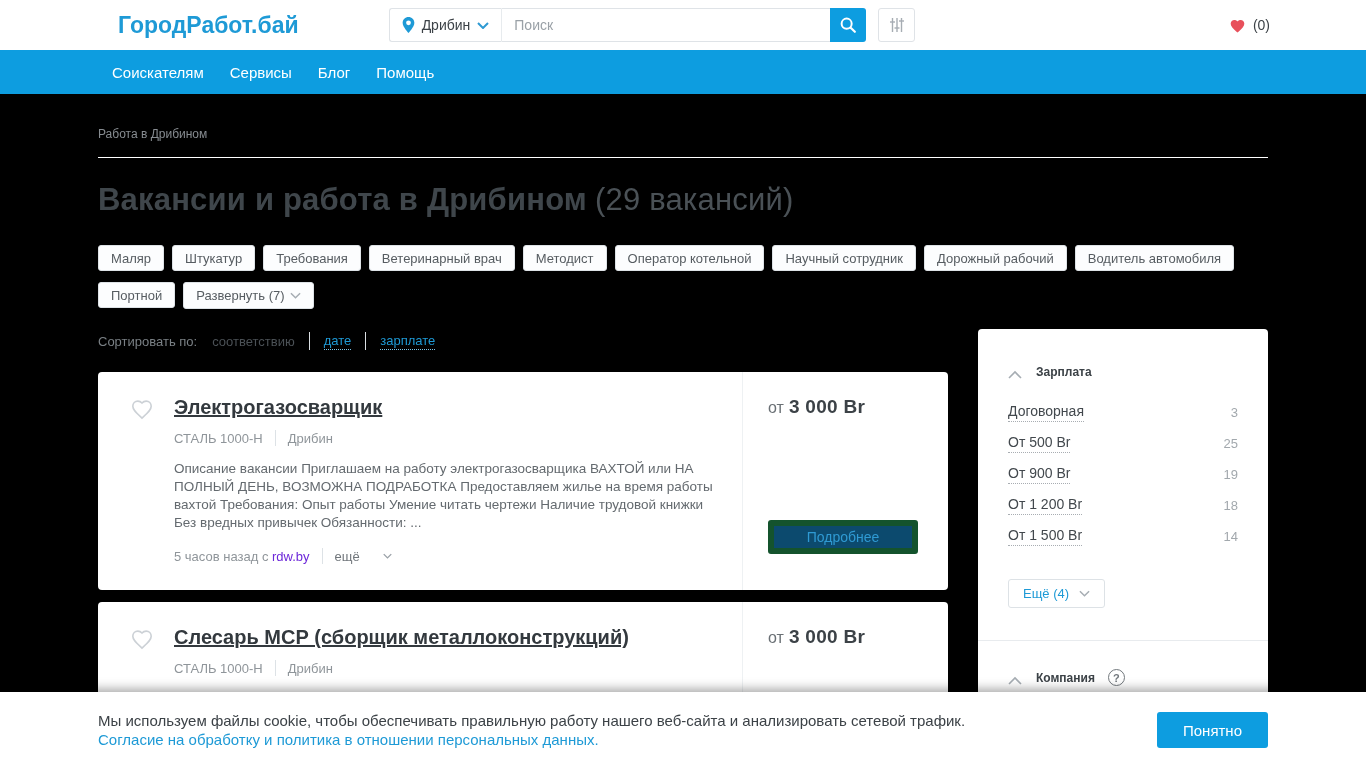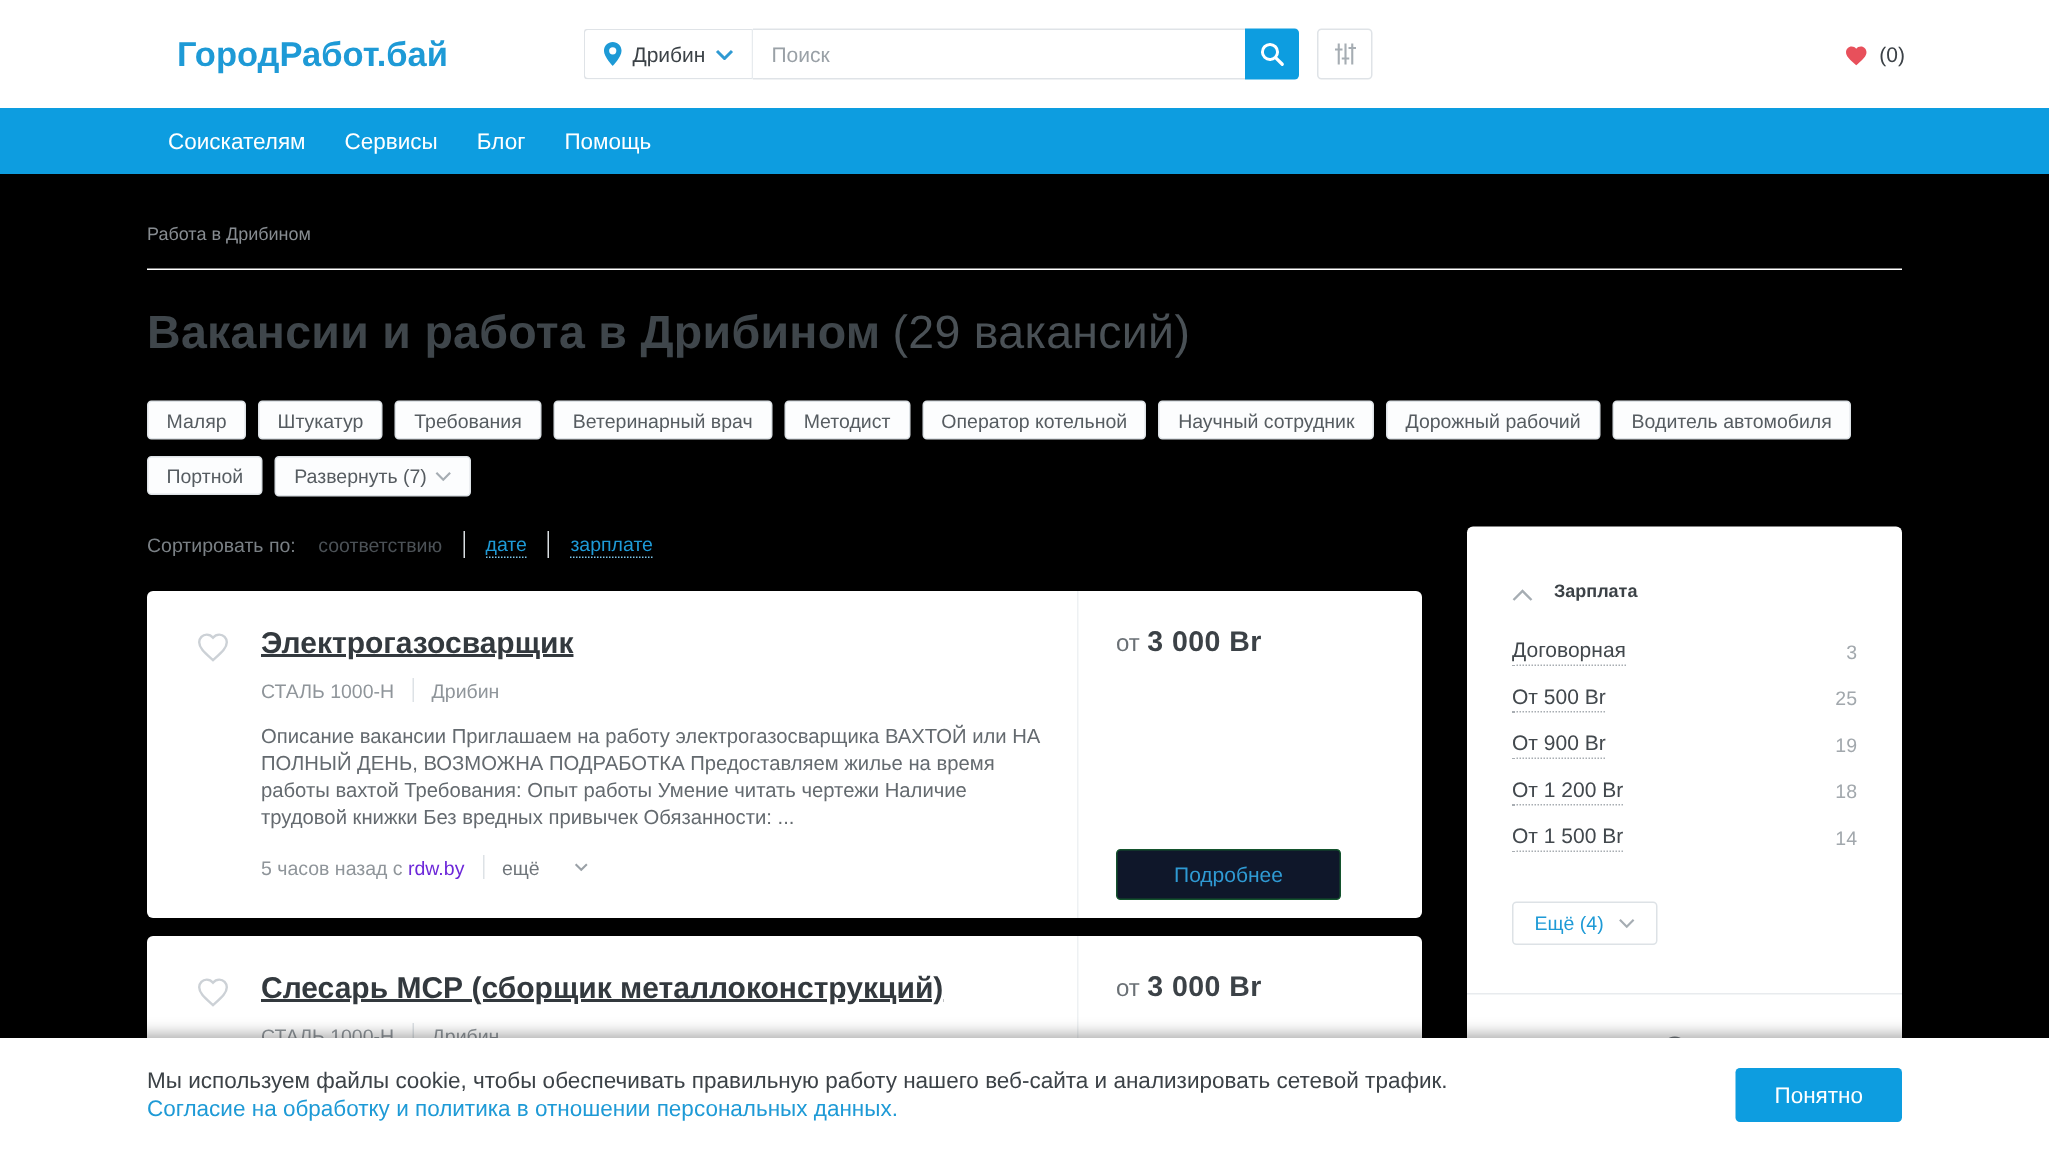--- a/index.html
+++ b/index.html
@@ -4,21 +4,21 @@
 <style>
   * { box-sizing: border-box; }
   html, body { margin:0; padding:0; }
   body {
     width:1366px; height:768px; overflow:hidden; position:relative;
     background:#000; font-family:"Liberation Sans", sans-serif;
   }
   .container { width:1170px; margin:0 auto; }
 
   
-  .topbar { background:#fff; height:72px;padding-left:40px; }
+  .topbar { background:#fff; height:50px;padding-left:40px; }
   .topbar-inner { display:flex; align-items:center; height:100%; }
   .logo { font-size:23px; font-weight:bold; color:#1e9ad6; text-decoration:none; cursor:pointer; }
   .search-group { display:flex; align-items:center; margin-left:90px; height:34px; }
   .loc-btn { display:flex; align-items:center; gap:7px; height:34px; padding:0 12px;
     background:#fff; border:1px solid #dfe3e7; border-right:1px solid #e7ebee;
     border-radius:3px 0 0 3px; font-size:14px; color:#3c4247; cursor:pointer; font-family:inherit; }
   .search-input { height:34px; width:328px; border:1px solid #dfe3e7; border-left:none; border-right:none;
     padding:0 12px; font-size:14px; color:#3c4247; outline:none; font-family:inherit; }
   .search-input::placeholder { color:#9aa1a7; }
   .search-btn { width:36px; height:34px; background:#0d9de0; border:none; border-radius:0 3px 3px 0;
@@ -70,25 +70,25 @@
   .fav-btn { background:none; border:none; padding:0; margin:2px 20px 0 0; height:24px; cursor:pointer; }
   .vac-body { flex:1; padding-right:24px; }
   .vac-title { font-size:20px; font-weight:bold; color:#33393e; text-decoration:underline;
     cursor:pointer; display:inline-block; }
   .vac-meta { margin-top:11px; display:flex; align-items:center; gap:12px; font-size:13px; color:#8f959a; }
   .meta-sep { width:1px; height:16px; background:#dde2e6; }
   .vac-desc { margin:14px 0 0; font-size:13.5px; line-height:18px; color:#646a6f; max-width:540px; }
   .vac-foot { margin-top:16px; display:flex; align-items:center; gap:12px; font-size:13px; color:#8f959a; }
   .source-link { color:#6d28d9; text-decoration:none; cursor:pointer; }
   .more-toggle { display:inline-flex; align-items:center; gap:23px; color:#70767b; cursor:pointer; }
-  .salary-col { width:230px; border-left:1px solid #eef1f3; padding:24px 30px 12px 25px;
+  .salary-col { width:206px; border-left:1px solid #eef1f3; padding:24px 30px 36px 25px;
     display:flex; flex-direction:column; justify-content:space-between; align-items:flex-start; }
   .salary { font-size:16px; color:#6a7075; white-space:nowrap; }
   .salary b { font-size:19px; color:#3c4247; margin-left:5px; letter-spacing:0.3px; }
-  .details-btn { height:34px; width:150px; background:#0f172a; border:1px solid #14532d; color:#2f9ad3;
+  .details-btn { height:34px; width:150px; background:#0c4a6e; border:6px solid #14532d; color:#2f9ad3;
     border-radius:3px; font-size:14px; cursor:pointer; font-family:inherit; }
   .card-cut { min-height:150px; }
 
   
   .sidebar-card { background:#fff; border-radius:4px; padding:36px 30px 0; }
   .sb-header { display:flex; align-items:center; }
   .sb-collapse { background:none; border:none; padding:0; margin-right:14px; cursor:pointer; height:10px; }
   .sb-title { font-size:12px; font-weight:bold; color:#3c4247; margin:0; }
   .sb-list { margin-top:24px; }
   .sb-row { display:flex; justify-content:space-between; align-items:center; margin-bottom:13px; height:18px; }

